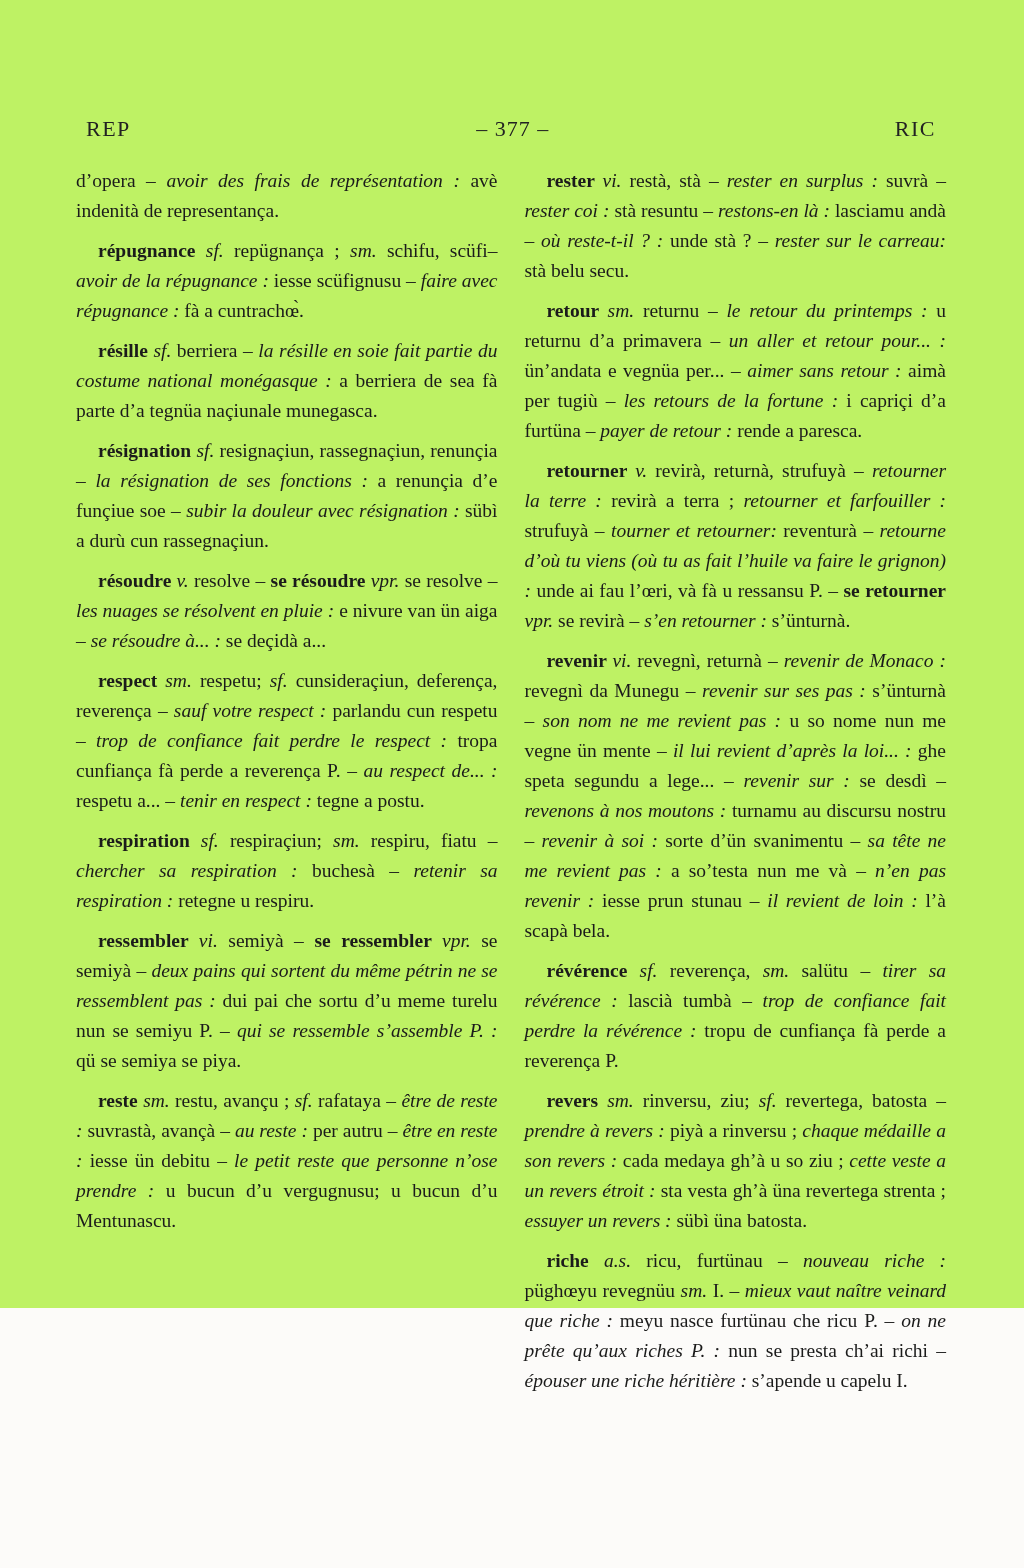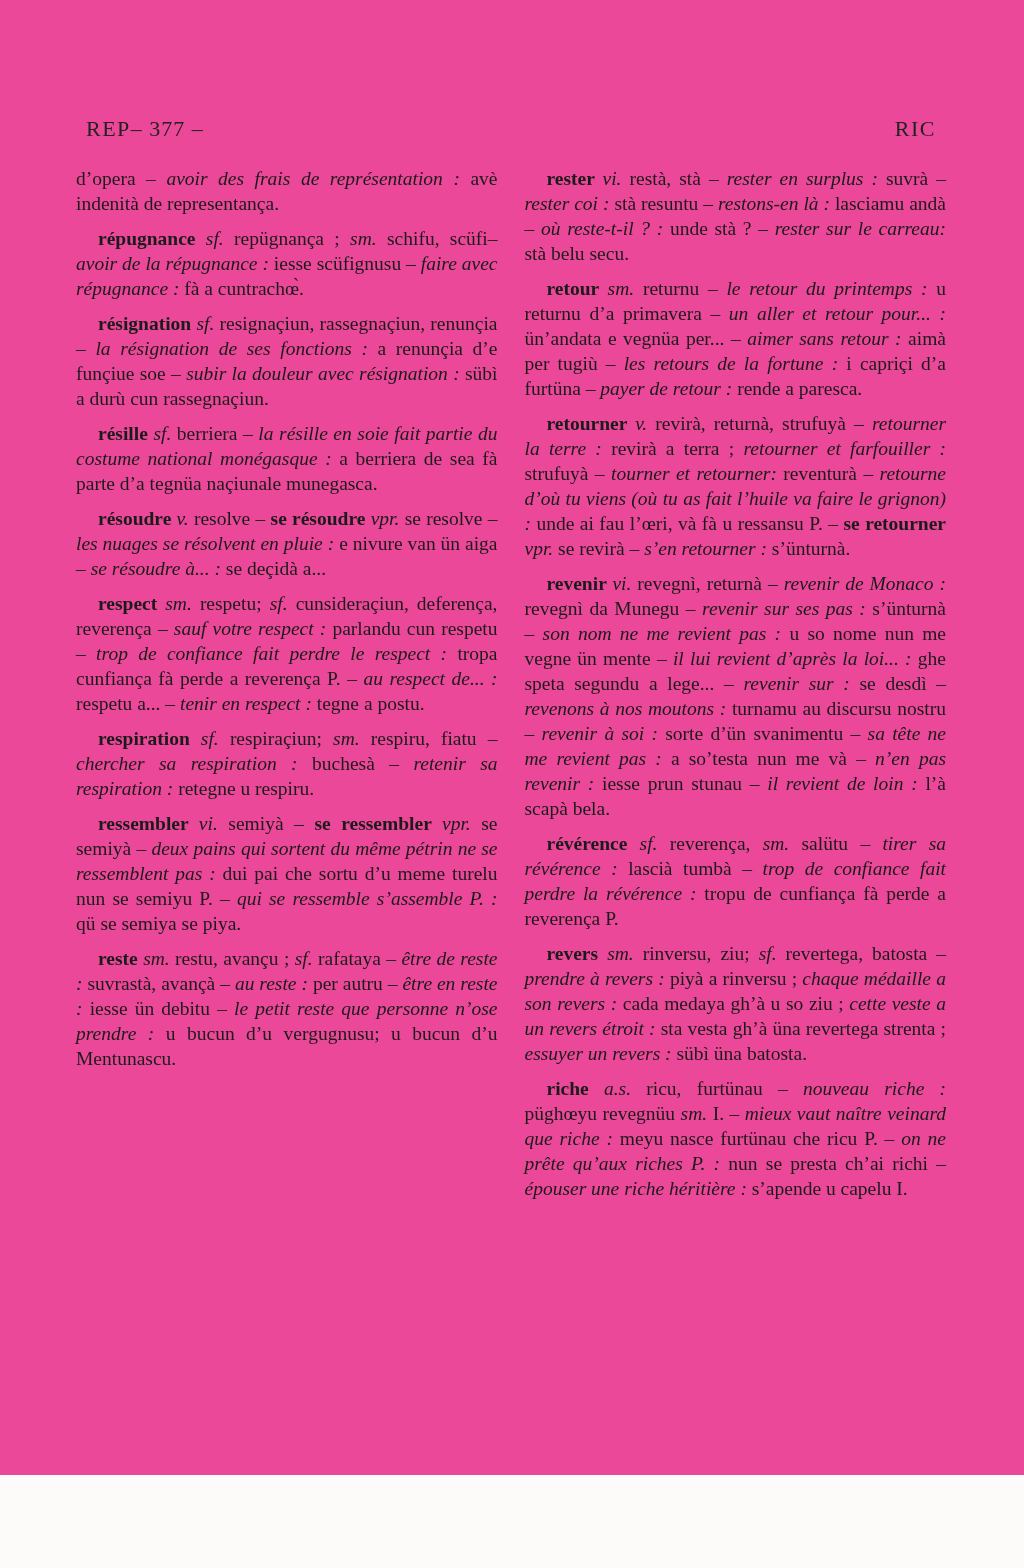--- a/index.html
+++ b/index.html
@@ -3,48 +3,48 @@
 <meta charset="utf-8">
 <style>
   html, body {
     margin: 0; padding: 0;
     width: 1024px; height: 1568px;
     background: #fcfbf9;
     overflow: hidden;
   }
   .page {
     position: relative;
-    width: 1024px; height: 1475px;
-    background: #ec4899;
+    width: 1024px; height: 1308px;
+    background: #bef264;
     color: #1b1b1b;
     font-family: "Liberation Serif", "DejaVu Serif", serif;
     box-sizing: border-box;
   }
   .header {
     position: absolute;
     top: 116px; left: 86px; right: 88px;
     display: flex;
     align-items: baseline;
     font-size: 22px;
     color: #222;
   }
   .guide { letter-spacing: 1.5px; }
-  .pagenum { flex: 1; letter-spacing: 1px; font-family: Liberation Serif, serif; }
+  .pagenum { flex: 1; text-align: center; letter-spacing: 1px; font-family: Liberation Serif, serif; }
   .columns {
     position: absolute;
     top: 166px; left: 76px; right: 78px;
     display: flex;
     gap: 27px;
   }
   .column {
     flex: 1;
     min-width: 0;
     text-align: justify;
     font-size: 19.5px;
-    line-height: 25px;
+    line-height: 30px;
     hyphens: auto;
     -webkit-hyphens: auto;
   }
   .entry { margin: 0 0 10px 0; text-indent: 22px; }
   .entry.flush { text-indent: 0; }
   .run-b { font-weight: bold; }
   .run-i { font-style: italic; }
   .run-n { font-style: normal; font-weight: normal; }
 </style>
 </head>
@@ -53,22 +53,22 @@
 <div class="page">
   <div class="header">
     <span class="guide">REP</span>
     <span class="pagenum">– 377 –</span>
     <span class="guide">RIC</span>
   </div>
   <div class="columns">
     <div class="column">
         <p class="entry flush"><span class="run-n">d’opera – </span><span class="run-i">avoir des frais de représentation : </span><span class="run-n">avè indenità de representança.</span></p>
         <p class="entry"><span class="run-b">répugnance </span><span class="run-i">sf. </span><span class="run-n">repügnança ; </span><span class="run-i">sm. </span><span class="run-n">schifu, scüfi– </span><span class="run-i">avoir de la répugnance : </span><span class="run-n">iesse scüfignusu – </span><span class="run-i">faire avec répugnance : </span><span class="run-n">fà a cuntrachœ̀.</span></p>
+        <p class="entry"><span class="run-b">résille </span><span class="run-i">sf. </span><span class="run-n">berriera – </span><span class="run-i">la résille en soie fait partie du costume national monégasque : </span><span class="run-n">a berriera de sea fà parte d’a tegnüa naçiunale munegasca.</span></p>
         <p class="entry"><span class="run-b">résignation </span><span class="run-i">sf. </span><span class="run-n">resignaçiun, rassegnaçiun, renunçia – </span><span class="run-i">la résignation de ses fonctions : </span><span class="run-n">a renunçia d’e funçiue soe – </span><span class="run-i">subir la douleur avec résignation : </span><span class="run-n">sübì a durù cun rassegnaçiun.</span></p>
-        <p class="entry"><span class="run-b">résille </span><span class="run-i">sf. </span><span class="run-n">berriera – </span><span class="run-i">la résille en soie fait partie du costume national monégasque : </span><span class="run-n">a berriera de sea fà parte d’a tegnüa naçiunale munegasca.</span></p>
         <p class="entry"><span class="run-b">résoudre </span><span class="run-i">v. </span><span class="run-n">resolve – </span><span class="run-b">se résoudre </span><span class="run-i">vpr. </span><span class="run-n">se resolve – </span><span class="run-i">les nuages se résolvent en pluie : </span><span class="run-n">e nivure van ün aiga – </span><span class="run-i">se résoudre à... : </span><span class="run-n">se deçidà a...</span></p>
         <p class="entry"><span class="run-b">respect </span><span class="run-i">sm. </span><span class="run-n">respetu; </span><span class="run-i">sf. </span><span class="run-n">cunsideraçiun, deferença, reverença – </span><span class="run-i">sauf votre respect : </span><span class="run-n">parlandu cun respetu – </span><span class="run-i">trop de confiance fait perdre le respect : </span><span class="run-n">tropa cunfiança fà perde a reverença P. – </span><span class="run-i">au respect de... : </span><span class="run-n">respetu a... – </span><span class="run-i">tenir en respect : </span><span class="run-n">tegne a postu.</span></p>
         <p class="entry"><span class="run-b">respiration </span><span class="run-i">sf. </span><span class="run-n">respiraçiun; </span><span class="run-i">sm. </span><span class="run-n">respiru, fiatu – </span><span class="run-i">chercher sa respiration : </span><span class="run-n">buchesà – </span><span class="run-i">retenir sa respiration : </span><span class="run-n">retegne u respiru.</span></p>
         <p class="entry"><span class="run-b">ressembler </span><span class="run-i">vi. </span><span class="run-n">semiyà – </span><span class="run-b">se ressembler </span><span class="run-i">vpr. </span><span class="run-n">se semiyà – </span><span class="run-i">deux pains qui sortent du même pétrin ne se ressemblent pas : </span><span class="run-n">dui pai che sortu d’u meme turelu nun se semiyu P. – </span><span class="run-i">qui se ressemble s’assemble P. : </span><span class="run-n">qü se semiya se piya.</span></p>
         <p class="entry"><span class="run-b">reste </span><span class="run-i">sm. </span><span class="run-n">restu, avançu ; </span><span class="run-i">sf. </span><span class="run-n">rafataya – </span><span class="run-i">être de reste : </span><span class="run-n">suvrastà, avançà – </span><span class="run-i">au reste : </span><span class="run-n">per autru – </span><span class="run-i">être en reste : </span><span class="run-n">iesse ün debitu – </span><span class="run-i">le petit reste que personne n’ose prendre : </span><span class="run-n">u bucun d’u vergugnusu; u bucun d’u Mentunascu.</span></p>
       </div>
     <div class="column">
         <p class="entry"><span class="run-b">rester </span><span class="run-i">vi. </span><span class="run-n">restà, stà – </span><span class="run-i">rester en surplus : </span><span class="run-n">suvrà – </span><span class="run-i">rester coi : </span><span class="run-n">stà resuntu – </span><span class="run-i">restons-en là : </span><span class="run-n">lasciamu andà – </span><span class="run-i">où reste-t-il ? : </span><span class="run-n">unde stà ? – </span><span class="run-i">rester sur le carreau: </span><span class="run-n">stà belu secu.</span></p>
         <p class="entry"><span class="run-b">retour </span><span class="run-i">sm. </span><span class="run-n">returnu – </span><span class="run-i">le retour du printemps : </span><span class="run-n">u returnu d’a primavera – </span><span class="run-i">un aller et retour pour... : </span><span class="run-n">ün’andata e vegnüa per... – </span><span class="run-i">aimer sans retour : </span><span class="run-n">aimà per tugiù – </span><span class="run-i">les retours de la fortune : </span><span class="run-n">i capriçi d’a furtüna – </span><span class="run-i">payer de retour : </span><span class="run-n">rende a paresca.</span></p>
         <p class="entry"><span class="run-b">retourner </span><span class="run-i">v. </span><span class="run-n">revirà, returnà, strufuyà – </span><span class="run-i">retourner la terre : </span><span class="run-n">revirà a terra ; </span><span class="run-i">retourner et farfouiller : </span><span class="run-n">strufuyà – </span><span class="run-i">tourner et retourner: </span><span class="run-n">reventurà – </span><span class="run-i">retourne d’où tu viens (où tu as fait l’huile va faire le grignon) : </span><span class="run-n">unde ai fau l’œri, và fà u ressansu P. – </span><span class="run-b">se retourner </span><span class="run-i">vpr. </span><span class="run-n">se revirà – </span><span class="run-i">s’en retourner : </span><span class="run-n">s’ünturnà.</span></p>

